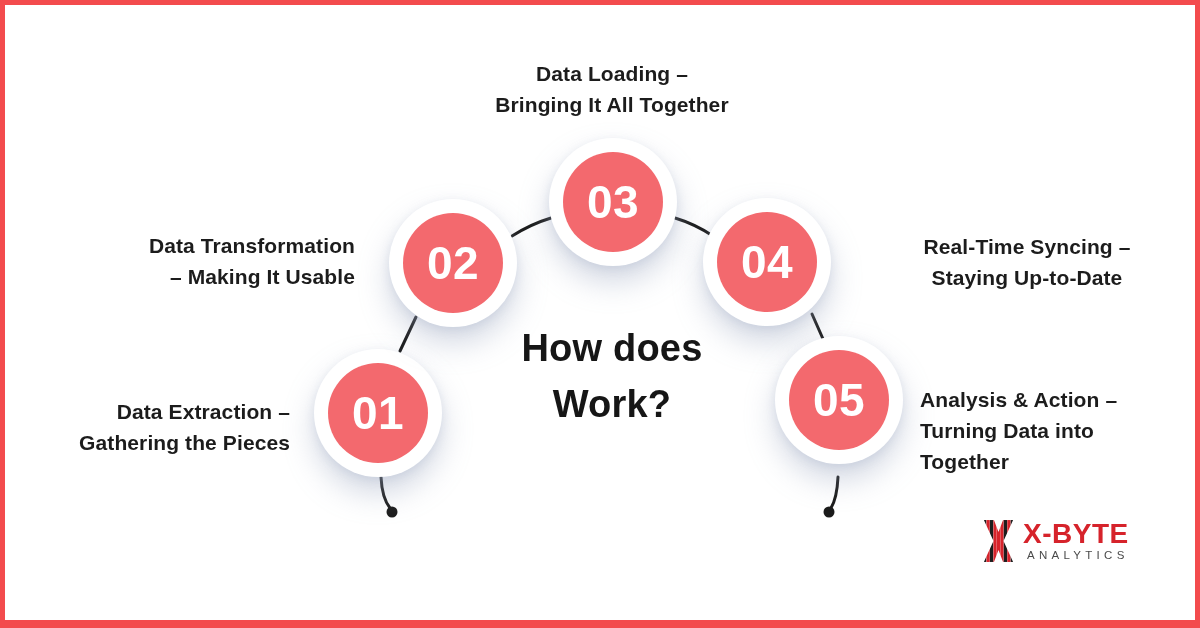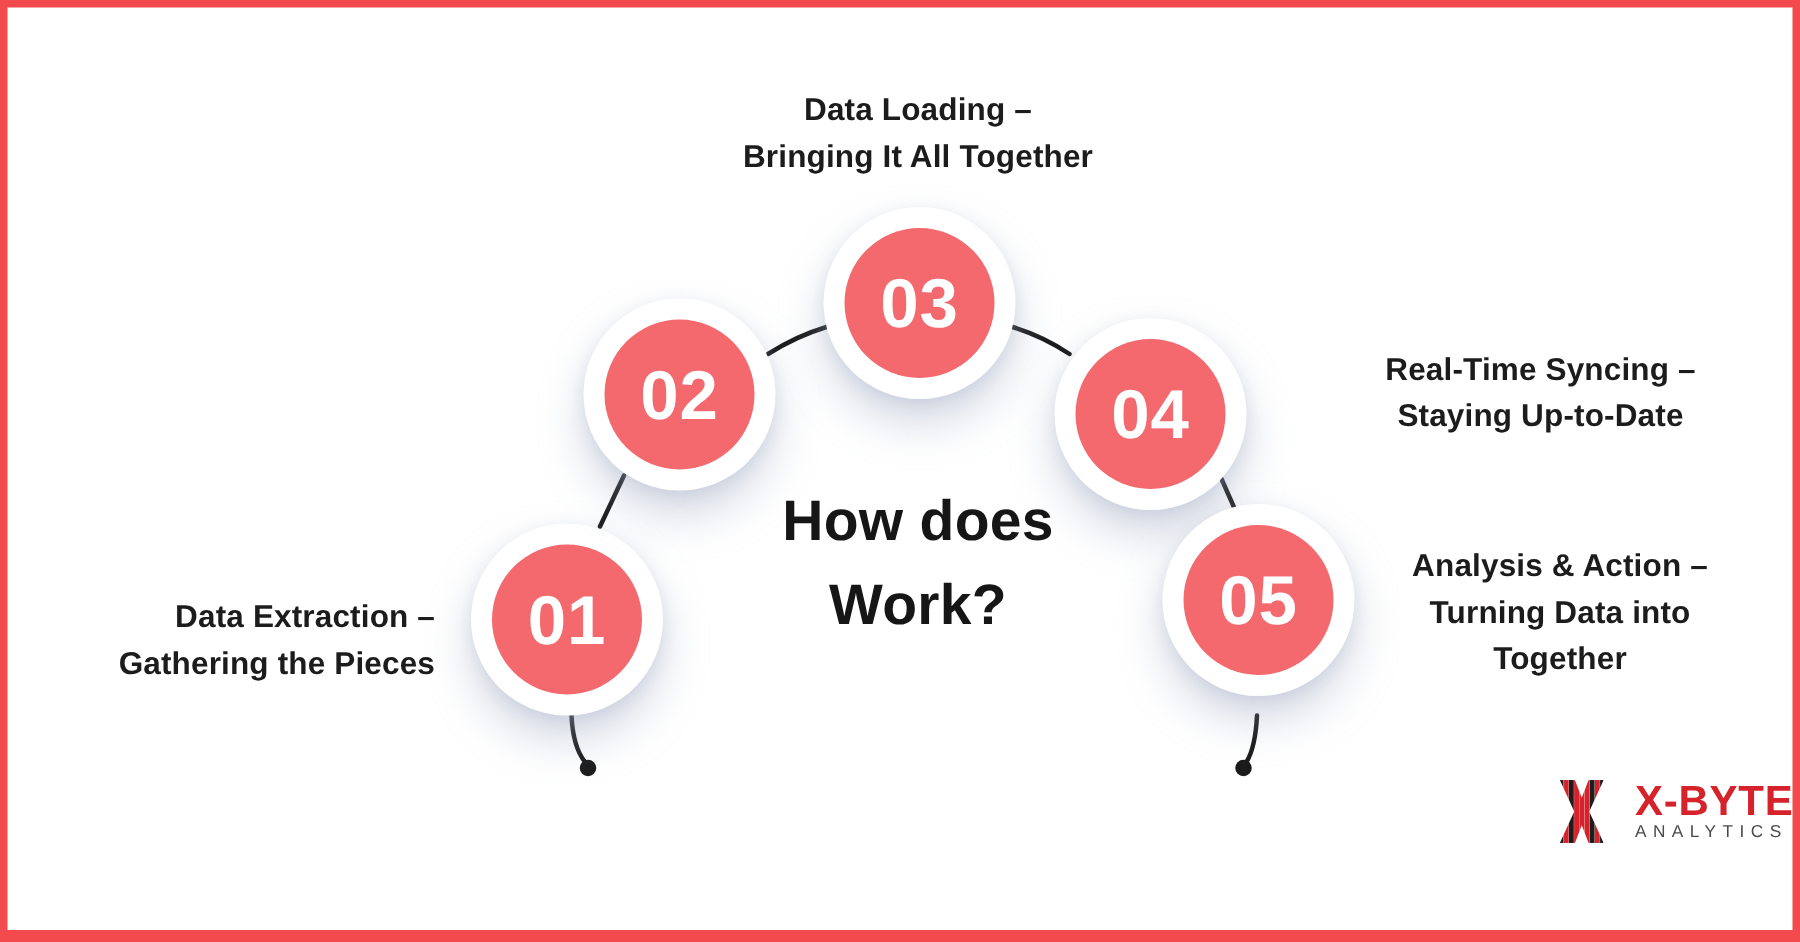--- a/index.html
+++ b/index.html
@@ -55,60 +55,61 @@
   }
   .circle .num {
     color: var(--circle-number, #ffffff);
     font-size: 46px;
     font-weight: 700;
     letter-spacing: 0.5px;
   }
   .halo.s1 { left: 314px; top: 349px; }
   .halo.s2 { left: 389px; top: 199px; text-align: right; }
   .halo.s3 { left: 549px; top: 138px; }
-  .halo.s4 { left: 703px; top: 212px; }
+  .halo.s4 { left: 703px; top: 198px; }
   .halo.s5 { left: 775px; top: 336px; }
 
   .label {
     position: absolute;
     font-size: 21px;
     font-weight: 600;
     line-height: 31px;
     color: var(--label-text, #1C1C1C);
     z-index: 10;
     letter-spacing: 0.1px;
   }
   .label.l1 { right: 910px; top: 396px; width: 300px; text-align: right; }
   .label.l2 { right: 845px; top: 230px; width: 300px; text-align: right; }
   .label.l3 { left: 432px; top: 58px;  width: 360px; text-align: center; }
   .label.l4 { left: 882px; top: 231px; width: 290px; text-align: center; }
-  .label.l5 { left: 920px; top: 362px; width: 240px; text-align: center; }
+  .label.l5 { left: 920px; top: 384px; width: 240px; text-align: left; }
 
   .title {
     position: absolute;
     left: 362px;
     top: 320px;
     width: 500px;
     text-align: center;
     font-size: 38px;
     font-weight: 700;
     line-height: 56px;
     color: var(--title-text, #161616);
     z-index: 10;
     letter-spacing: 0.2px;
   }
 
   .logo {
     position: absolute;
-    left: 1039px;
+    left: 983px;
     top: 519px;
     display: flex;
     align-items: center;
-    gap: 20px;
+    gap: 9px;
     z-index: 10;
+    text-align: right;
   }
   .logo-text { display: flex; flex-direction: column; }
   .logo-brand {
     font-size: 28px;
     font-weight: 700;
     color: var(--logo-red, #D6232B);
     letter-spacing: 0.5px;
     line-height: 28px;
   }
   .logo-sub {
@@ -158,20 +159,24 @@
   </div>
   <div class="halo s5">
     <div class="circle">
       <span class="num">05</span>
     </div>
   </div>
 
   <div class="label l1">
     <div>Data Extraction –</div>
     <div>Gathering the Pieces</div>
+  </div>
+  <div class="label l2">
+    <div>Data Transformation</div>
+    <div>– Making It Usable</div>
   </div>
   <div class="label l3">
     <div>Data Loading –</div>
     <div>Bringing It All Together</div>
   </div>
   <div class="label l4">
     <div>Real-Time Syncing –</div>
     <div>Staying Up-to-Date</div>
   </div>
   <div class="label l5">

